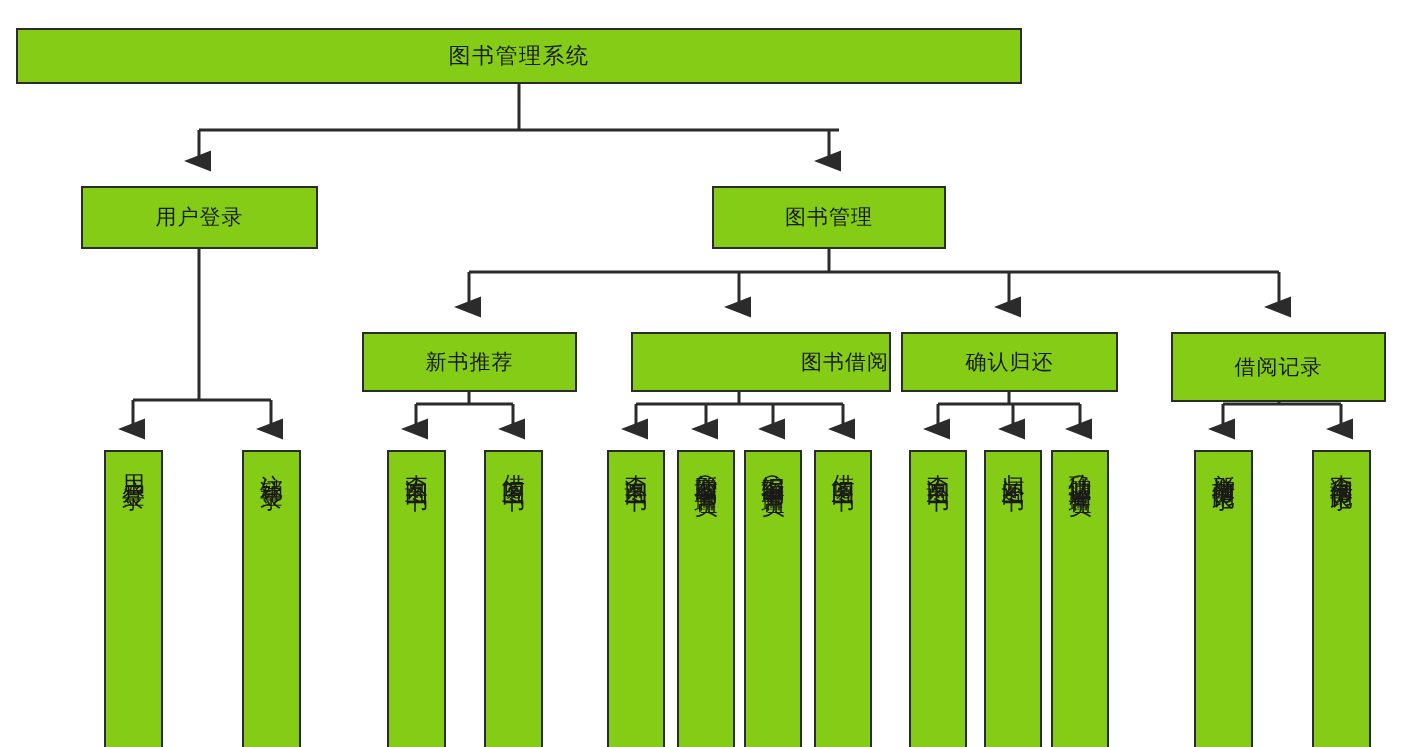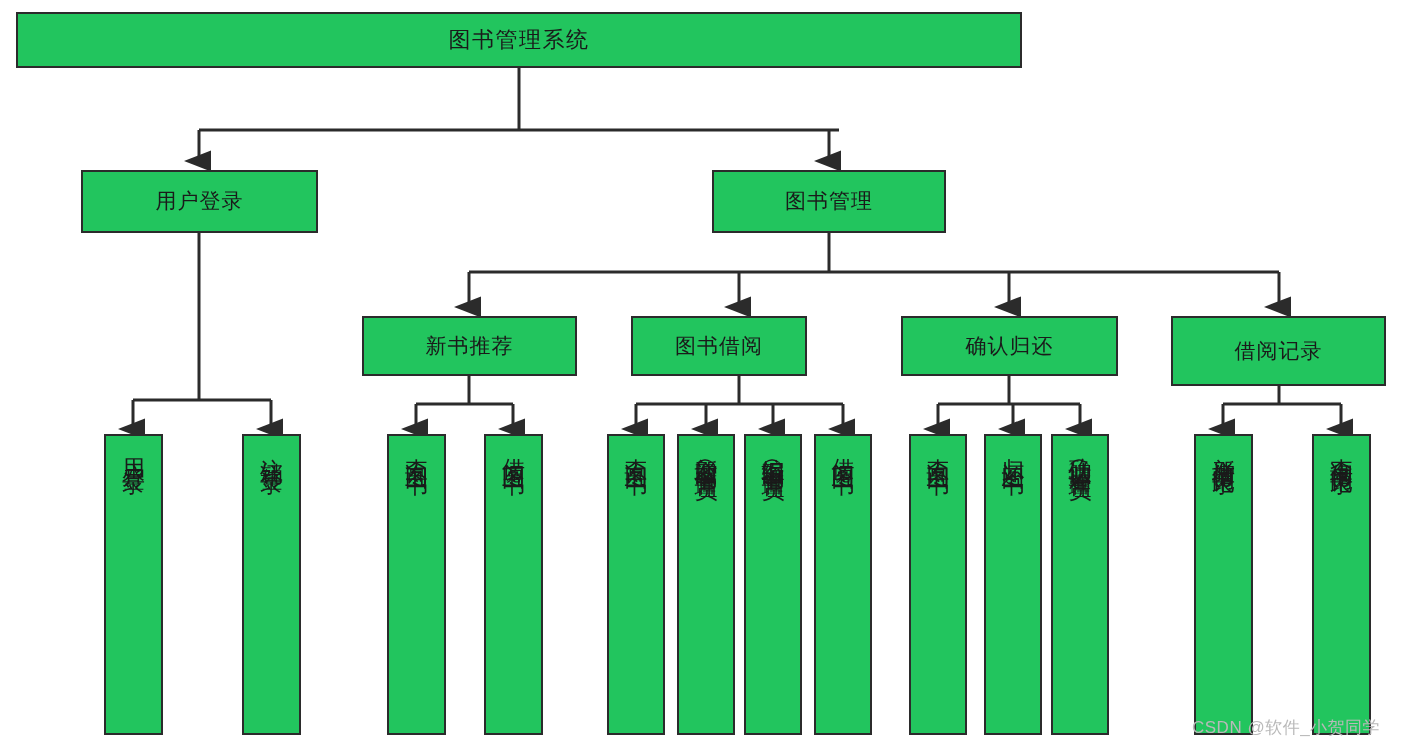--- a/index.html
+++ b/index.html
@@ -21,26 +21,27 @@
     position: absolute;
     left: 0;
     top: 0;
     width: 1405px;
     height: 747px;
     pointer-events: none;
   }
   .node {
     position: absolute;
     box-sizing: border-box;
-    background: #22c55e;
+    background: #84cc16;
     border: 2px solid #2b2b2b;
     display: flex;
     align-items: center;
     justify-content: center;
     color: #1a1a1a;
+    margin-top: 16px;
   }
   .node .label {
     display: block;
     text-align: center;
     line-height: 1.18;
   }
   
   .node.horiz .label {
     font-size: 21px;
     letter-spacing: 1px;
@@ -136,21 +137,21 @@
   <div class="node horiz" style="left:81px; top:170px; width:237px; height:63px;">
     <span class="label">用户登录</span>
   </div>
   <div class="node horiz" style="left:712px; top:170px; width:234px; height:63px;">
     <span class="label">图书管理</span>
   </div>
 
   <div class="node horiz" style="left:362px; top:316px; width:215px; height:60px;">
     <span class="label">新书推荐</span>
   </div>
-  <div class="node horiz" style="left:631px; top:316px; width:176px; height:60px;">
+  <div class="node horiz" style="left:631px; top:316px; width:260px; height:60px;justify-content:flex-end;">
     <span class="label">图书借阅</span>
   </div>
   <div class="node horiz" style="left:901px; top:316px; width:217px; height:60px;">
     <span class="label">确认归还</span>
   </div>
   <div class="node horiz" style="left:1171px; top:316px; width:215px; height:70px;">
     <span class="label">借阅记录</span>
   </div>
 
   <div class="node vert" style="left:104px; top:434px; width:59px; height:301px;">
@@ -190,15 +191,14 @@
     <span class="label">确认归还（管理员）</span>
   </div>
 
   <div class="node vert tall" style="left:1194px; top:434px; width:59px; height:301px;">
     <span class="label">新增借阅记录</span>
   </div>
   <div class="node vert tall" style="left:1312px; top:434px; width:59px; height:301px;">
     <span class="label">查询借阅记录</span>
   </div>
 
-  <div class="watermark" style="left:1192px; top:716px;">CSDN @软件_小贺同学</div>
 
 </div>
 
 </body></html>

